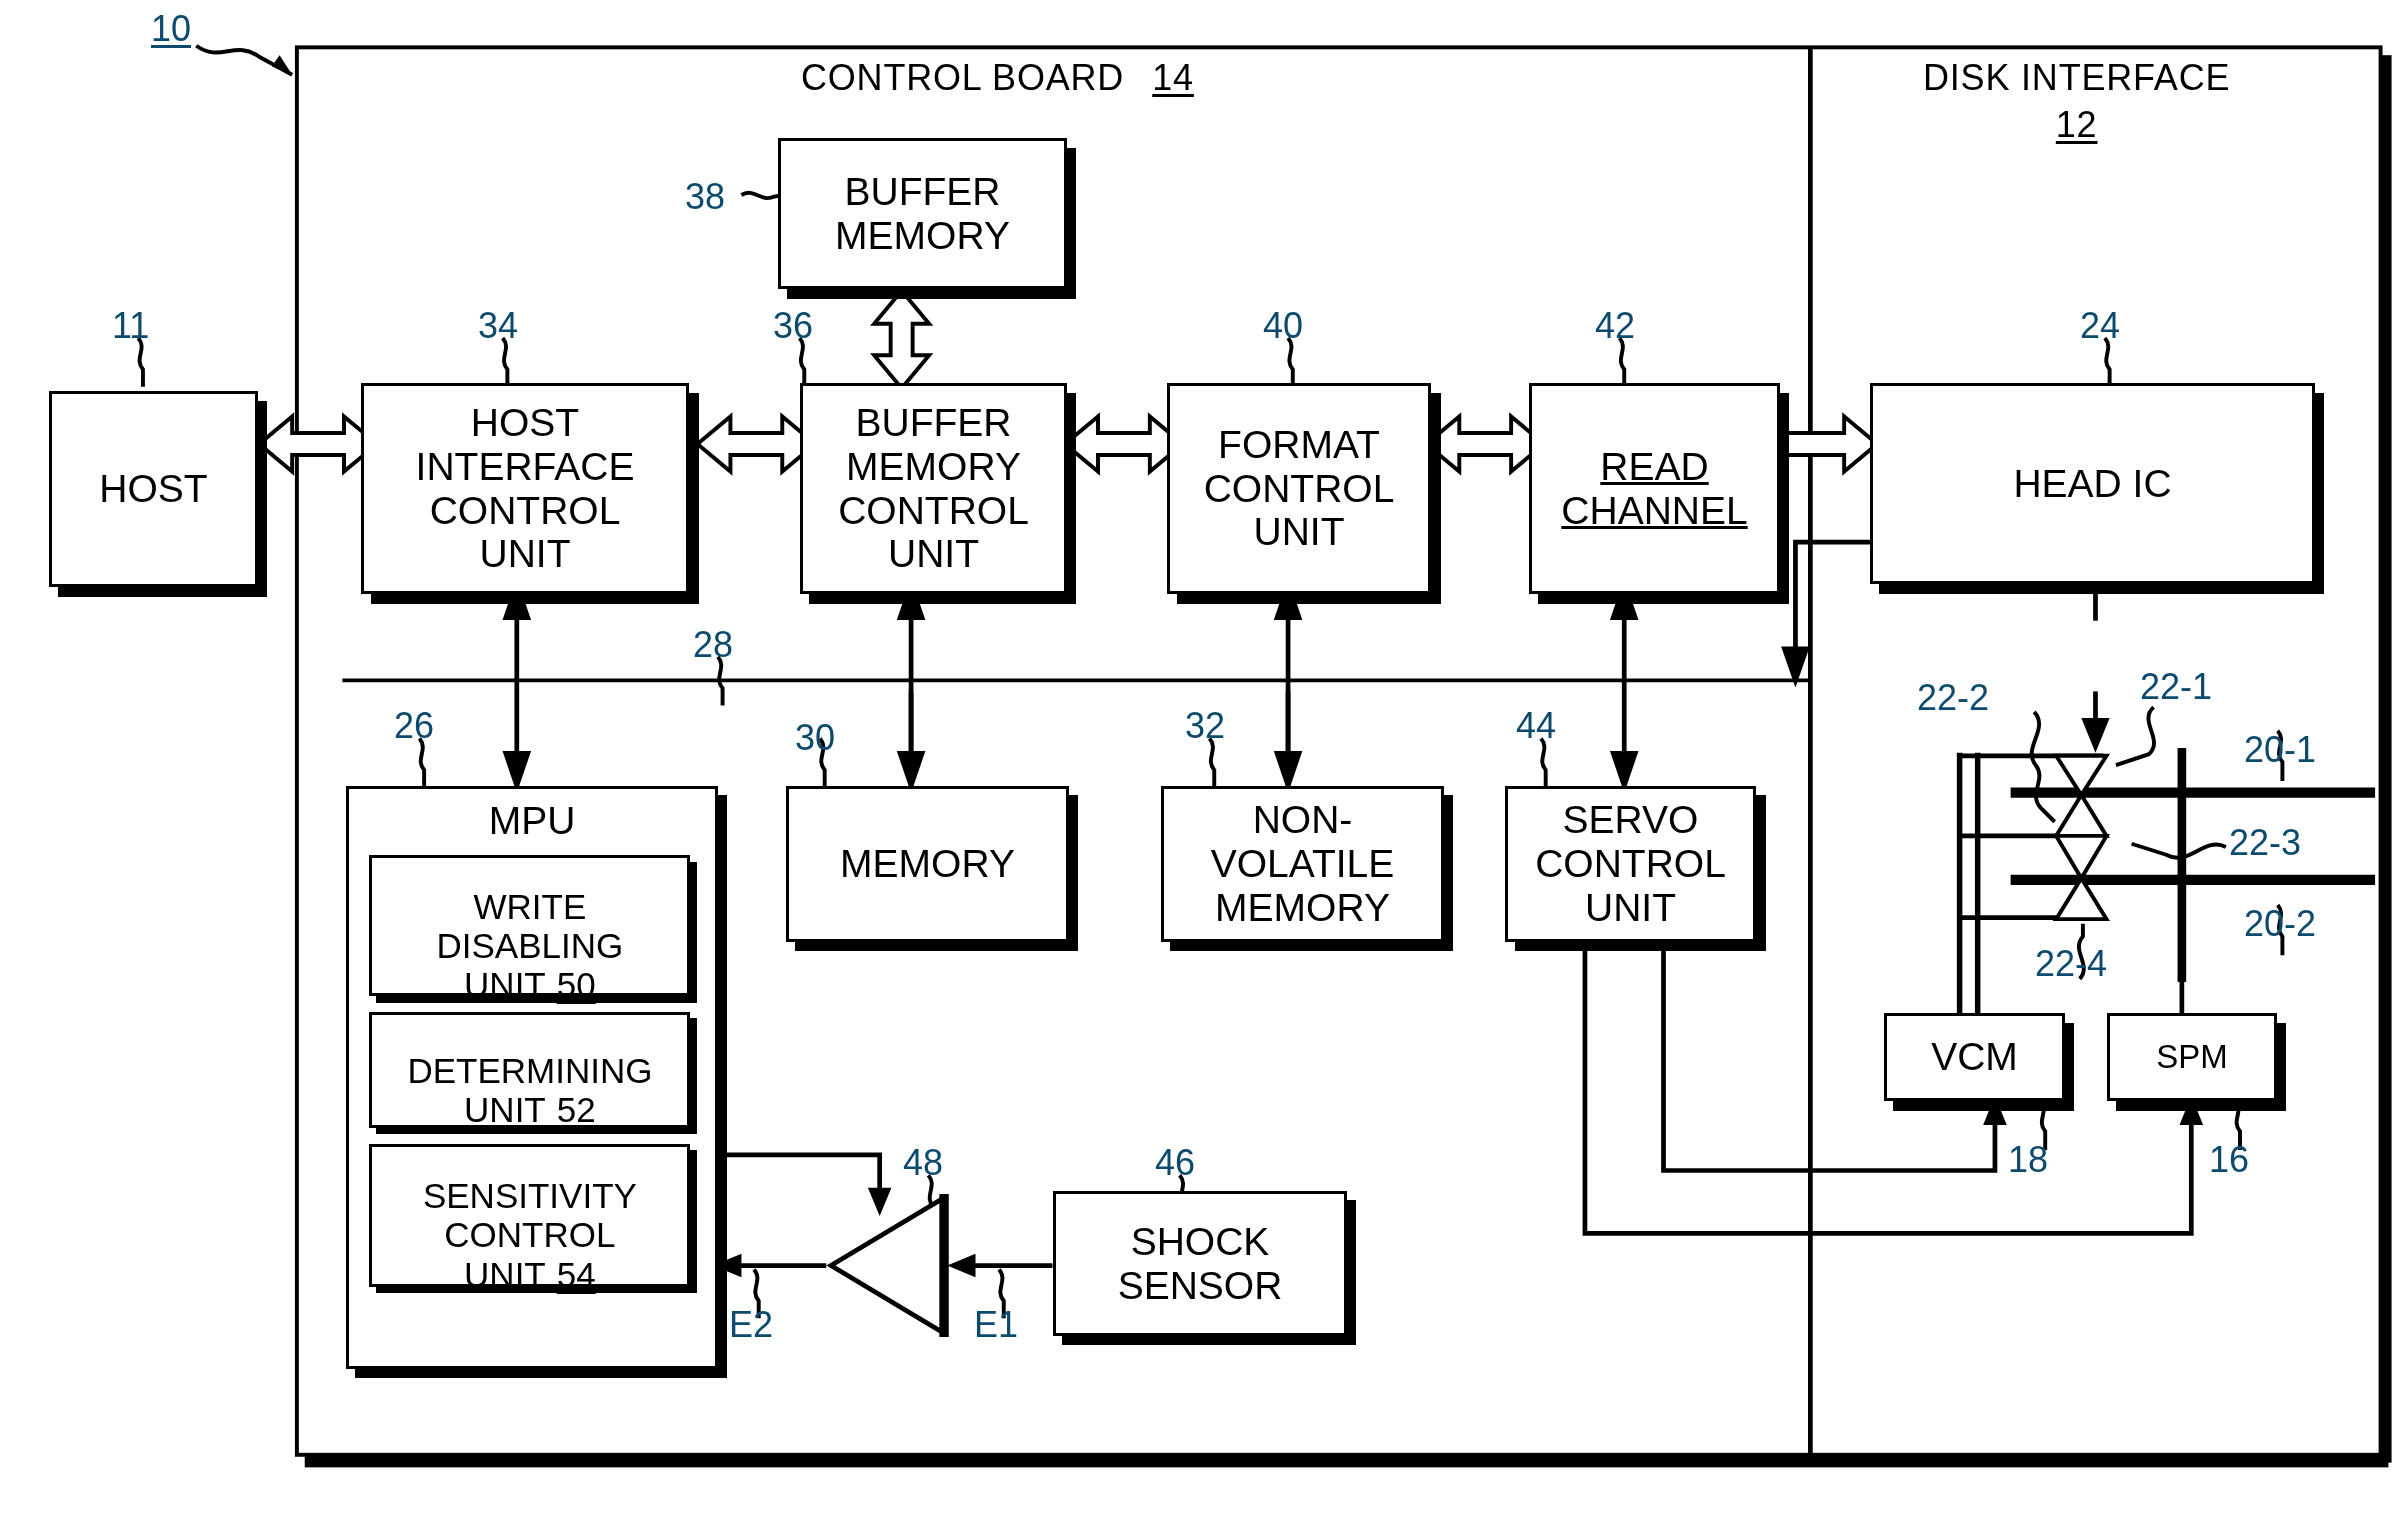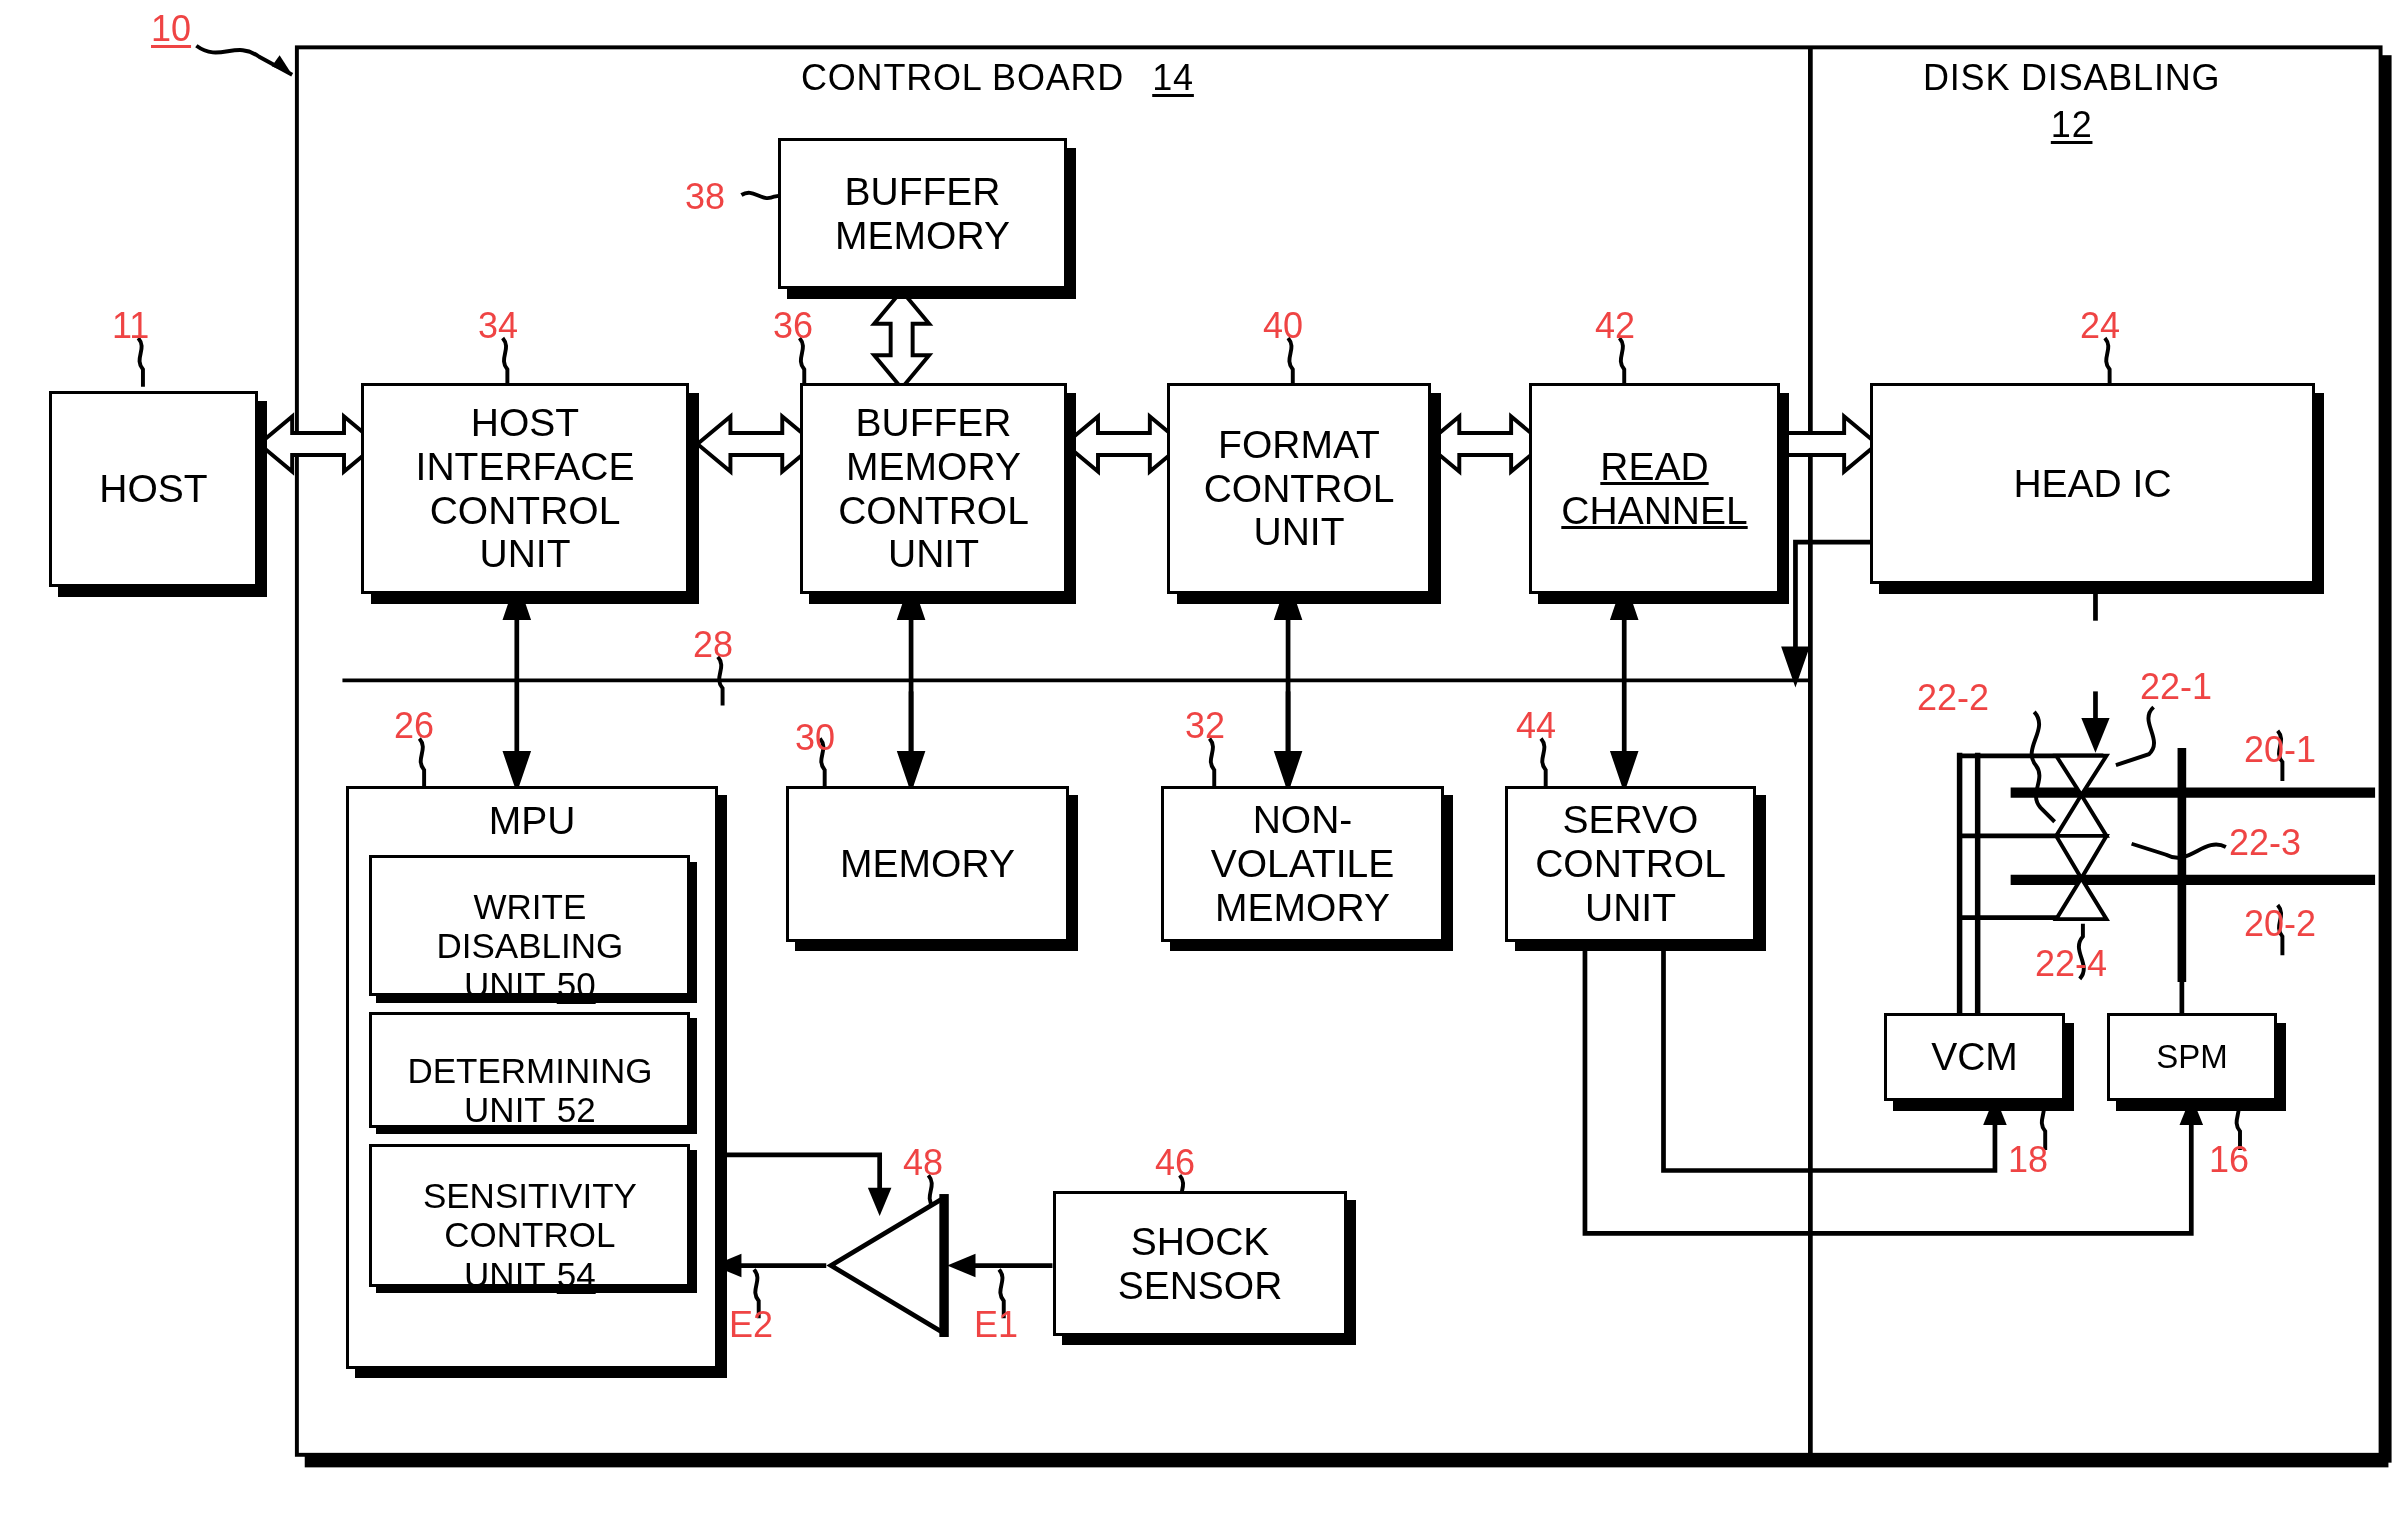--- a/index.html
+++ b/index.html
@@ -4,21 +4,21 @@
 <style>
   html,body{margin:0;padding:0;background:#ffffff;}
   body{font-family:"Liberation Sans", sans-serif;}
   #stage{position:relative;width:2401px;height:1521px;background:#fff;overflow:hidden;}
   svg.layer{position:absolute;left:0;top:0;width:2401px;height:1521px;}
   .blk{position:absolute;box-sizing:border-box;border:3.1px solid #000;background:#fff;
        display:flex;align-items:center;justify-content:center;text-align:center;
        font-family:"Liberation Sans", sans-serif;color:#000;line-height:1.12;z-index:6;}
   .blk .inner{padding:0 3.1px;}
   .shadow{position:absolute;background:#000;z-index:5;}
-  .lbl{position:absolute;font-family:"Liberation Sans", sans-serif;color:#ef4444;
+  .lbl{position:absolute;font-family:"Liberation Sans", sans-serif;color:#0c4a6e;
        white-space:nowrap;z-index:7;}
   .u{text-decoration:underline;text-underline-offset:3.9px;}
   .hdr{position:absolute;z-index:7;color:#000;font-family:"Liberation Sans", sans-serif;
        text-align:center;white-space:nowrap;}
 </style>
 </head>
 <body>
 
 <div id="stage">
 
@@ -172,21 +172,21 @@
       <line x1="2518" y1="1250" x2="2518" y2="1292"></line>
       <line x1="2778" y1="1248" x2="2778" y2="1292"></line>
     </g>
   </svg>
 
   <div class="hdr" style="left:801px;top:57px;font-size:36px;letter-spacing:0.8px;">
     <span>CONTROL BOARD</span>
     <span class="u" style="margin-left:17.3px;">14</span>
   </div>
   <div class="hdr" style="left:1923px;top:57px;font-size:36px;letter-spacing:0.8px;text-align:center;">
-    <div>DISK DISABLING</div>
+    <div>DISK INTERFACE</div>
     <div class="u" style="margin-top:4.7px;">12</div>
   </div>
 
   <div class="lbl" style="left:151px;top:7.9px;font-size:36px;">
     <span class="u">10</span>
   </div>
   <div class="lbl" style="left:112px;top:305px;font-size:36px;"><span>11</span></div>
   <div class="lbl" style="left:478px;top:305px;font-size:36px;"><span>34</span></div>
   <div class="lbl" style="left:685px;top:176px;font-size:36px;"><span>38</span></div>
   <div class="lbl" style="left:773px;top:305px;font-size:36px;"><span>36</span></div>

